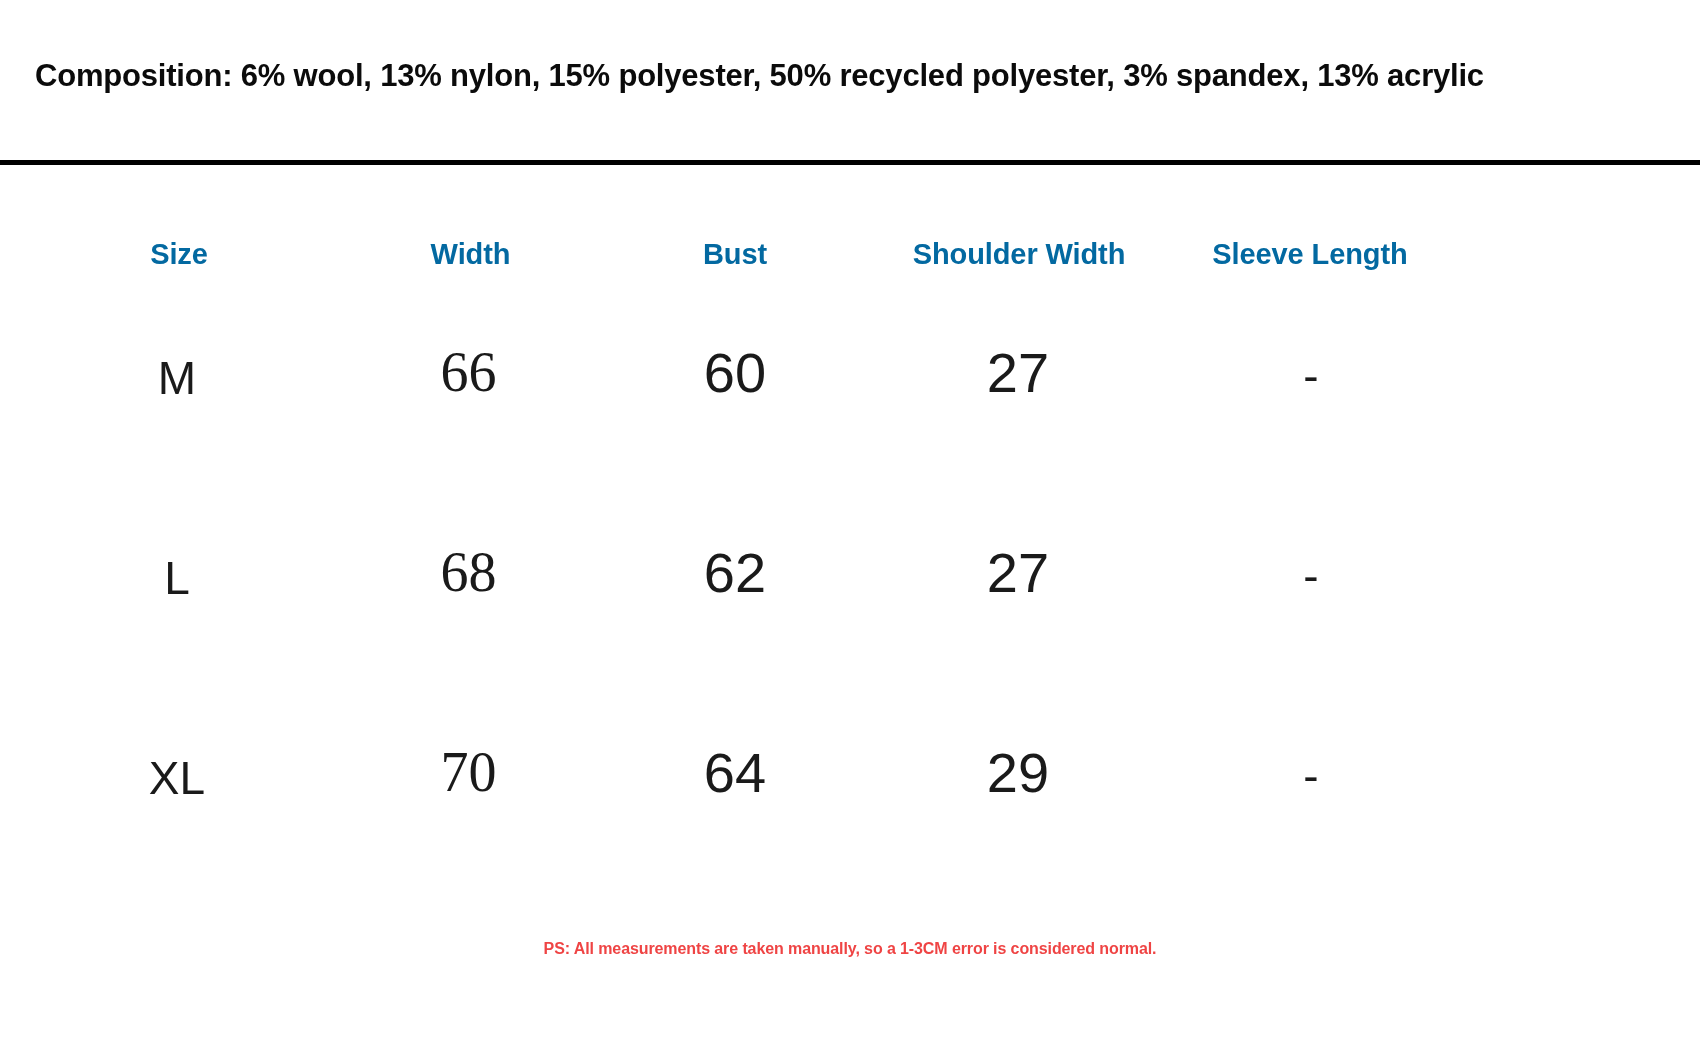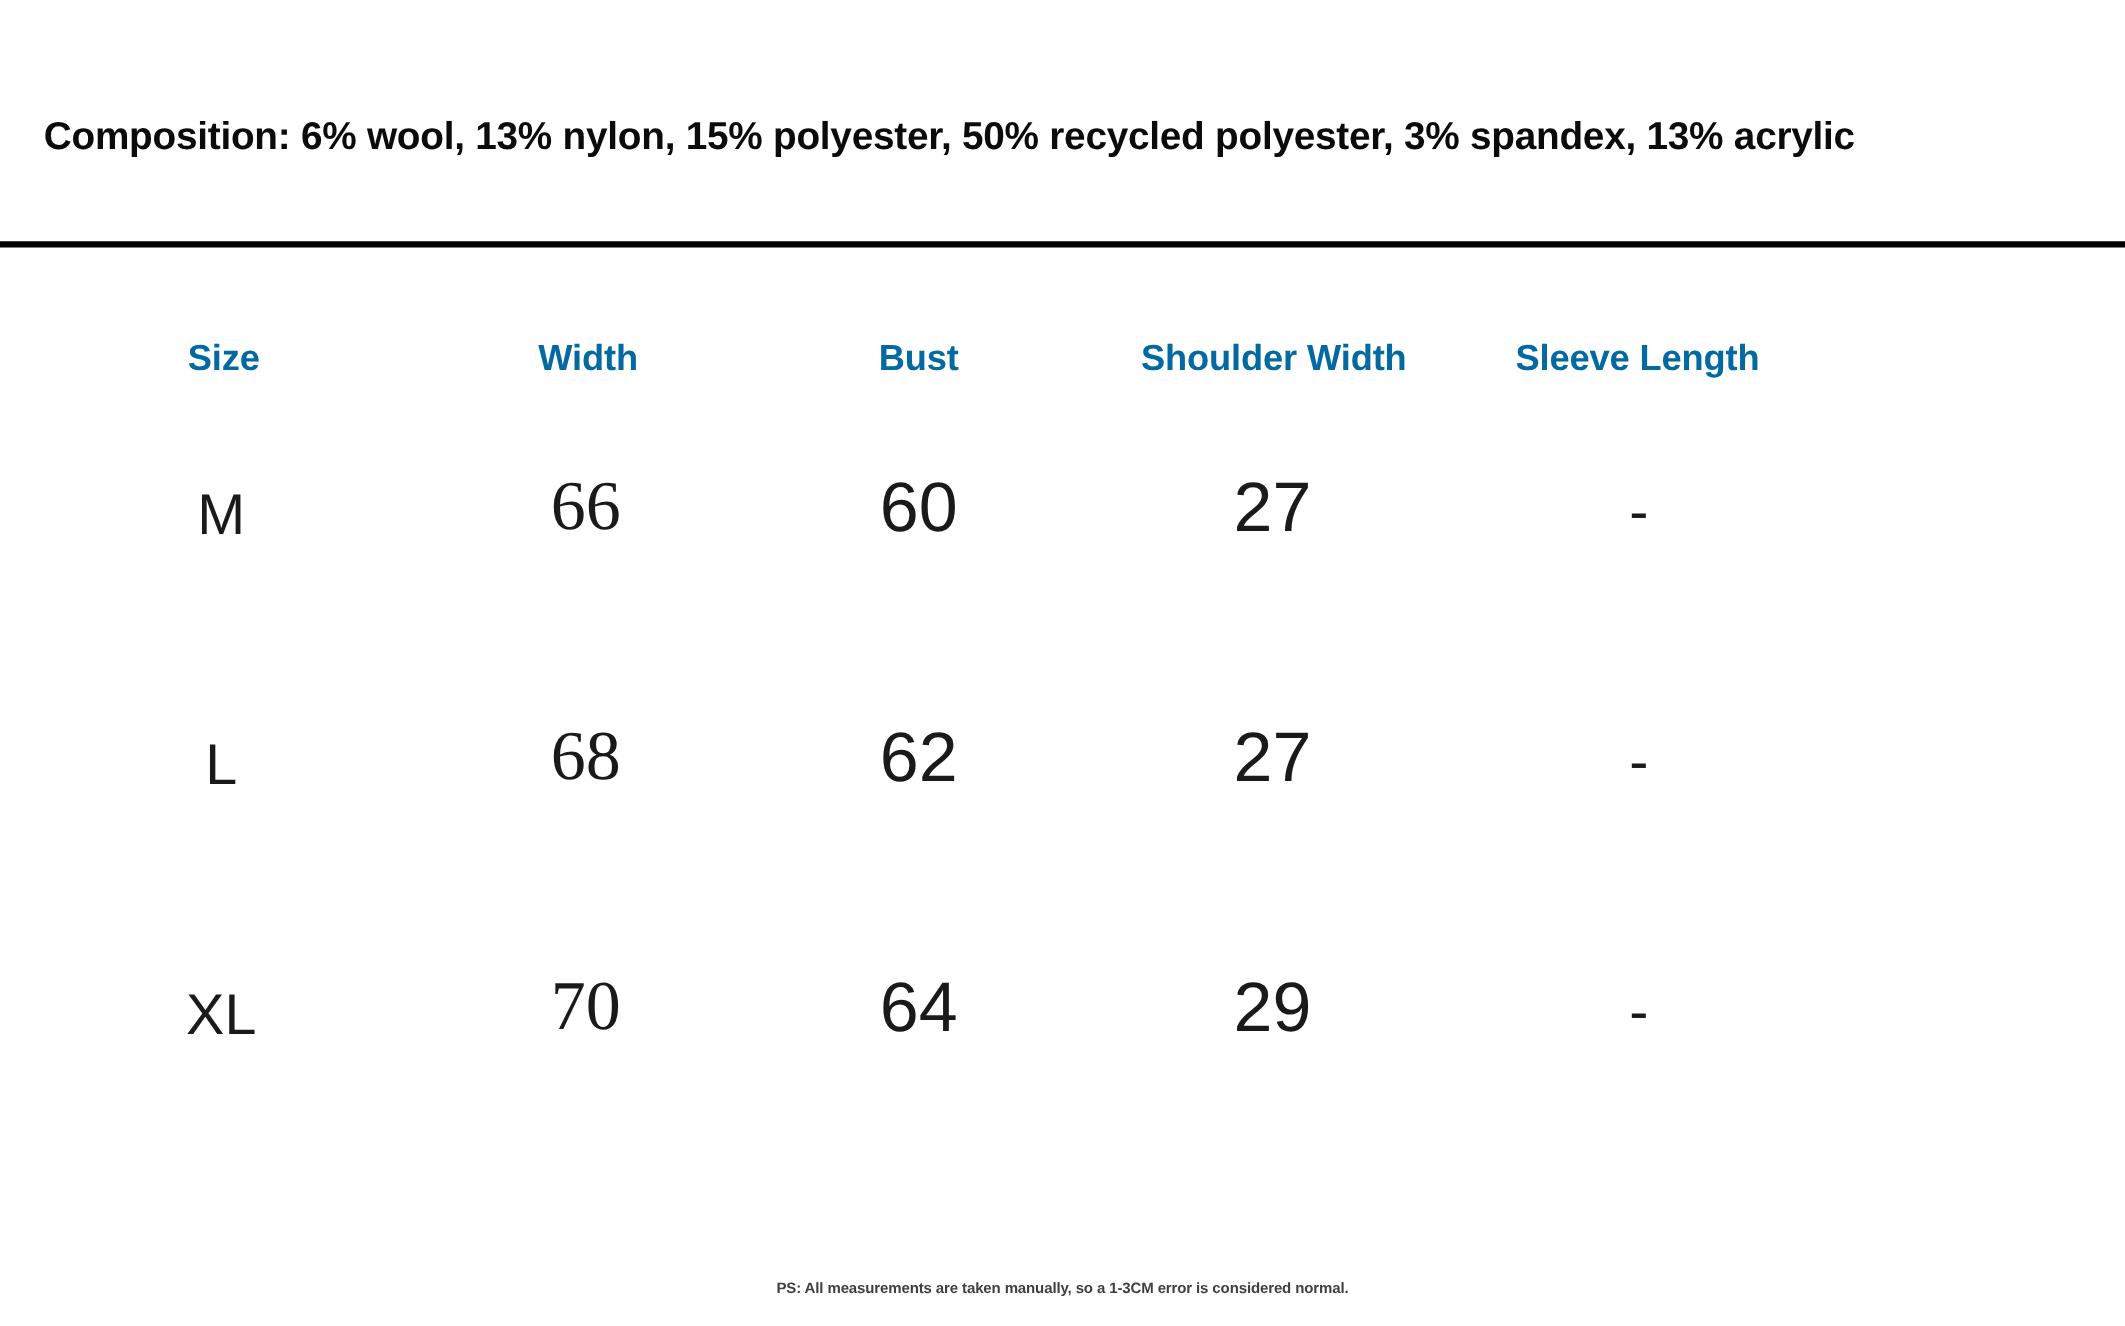--- a/index.html
+++ b/index.html
@@ -12,21 +12,20 @@
     height: 1061px;
     font-family: "Liberation Sans", sans-serif;
     color: #111111;
     overflow: hidden;
   }
   .page {
     position: relative;
     width: 1700px;
     height: 827px;
     box-sizing: border-box;
-    margin-top: 33px;
   }
   .composition {
     position: absolute;
     left: 35px;
     top: 58px;
     font-size: 31px;
     font-weight: bold;
     letter-spacing: -0.2px;
     color: #0b0b0b;
     white-space: nowrap;
@@ -88,26 +87,26 @@
   }
   .data-row .col-size { padding-left: 24px; font-size: 46px; padding-top: 46px; }
   .data-row .col-length { padding-left: 2px; font-family: Liberation Serif, serif; }
   .data-row .col-bust { padding-left: 0px; }
   .data-row .col-shoulder { padding-left: 16px; }
   .data-row .col-sleeve { padding-left: 12px; font-size: 46px; padding-top: 44px; }
 
   .footnote {
     position: absolute;
     left: 0;
-    top: 990px;
+    top: 940px;
     width: 1700px;
     text-align: center;
-    font-size: 12px;
+    font-size: 16px;
     font-weight: bold;
-    color: #404040;
+    color: #ef4444;
     letter-spacing: -0.1px;
   }
 </style>
 </head>
 <body>
 
 <div class="page">
 
   <div class="composition">Composition: 6% wool, 13% nylon, 15% polyester, 50% recycled polyester, 3% spandex, 13% acrylic</div>
 

